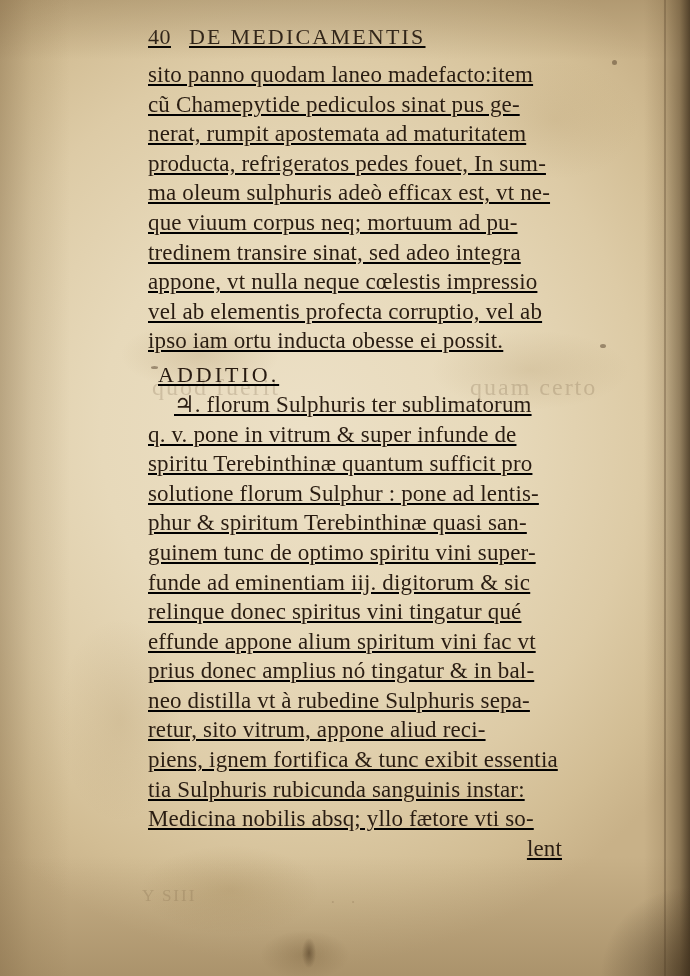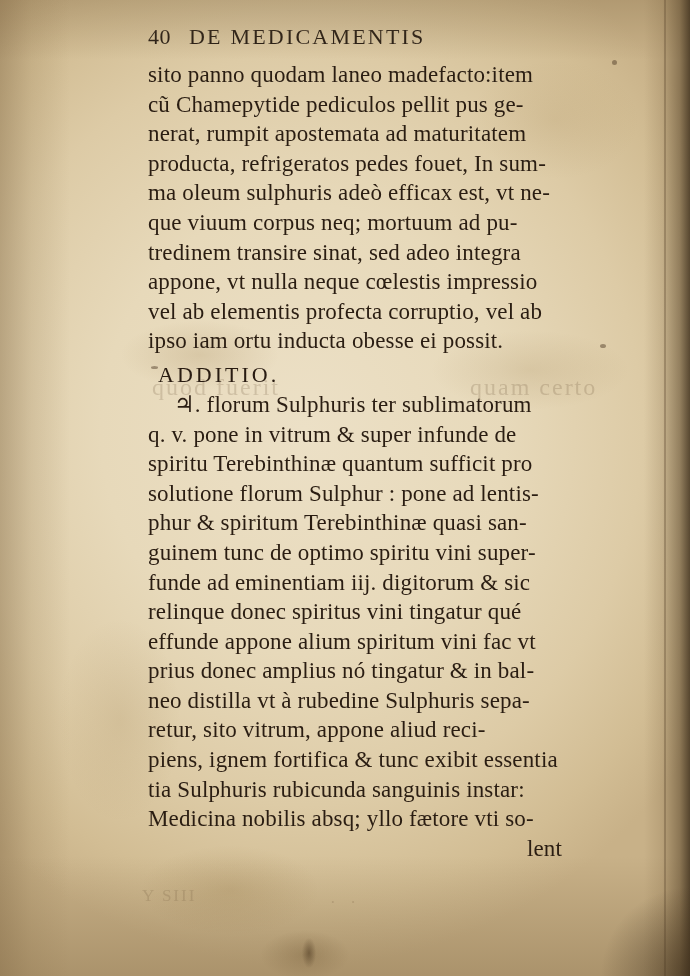--- a/index.html
+++ b/index.html
@@ -72,20 +72,21 @@
   .s3 { left: 140px; top: 845px; width: 180px; height: 90px; background: radial-gradient(ellipse at center, rgba(145,115,65,0.22), rgba(145,115,65,0) 70%); }
   .s4 { left: 470px; top: 60px; width: 170px; height: 120px; background: radial-gradient(ellipse at center, rgba(160,130,80,0.14), rgba(160,130,80,0) 70%); }
   .s5 { left: 60px; top: 620px; width: 120px; height: 200px; background: radial-gradient(ellipse at center, rgba(150,120,72,0.16), rgba(150,120,72,0) 72%); }
   .s6 { left: 260px; top: 930px; width: 90px; height: 50px; background: radial-gradient(ellipse at center, rgba(110,85,50,0.35), rgba(110,85,50,0) 70%); }
 
   #text-block {
     position: absolute;
     left: 148px;
     top: 24px;
     width: 420px;
+    text-decoration: underline;
   }
 
   
   .head-row {
     display: flex;
     align-items: baseline;
     gap: 18px;
     margin-bottom: 10px;
     color: #241a12;
   }
@@ -174,21 +175,21 @@
 
   <div id="text-block">
 
     <div class="head-row">
       <span class="folio">40</span>
       <span class="running-title">DE MEDICAMENTIS</span>
     </div>
 
     <div>
       <div class="body-line">sito panno quodam laneo madefacto:item</div>
-      <div class="body-line">cũ Chamepytide pediculos pellit pus ge-</div>
+      <div class="body-line">cũ Chamepytide pediculos sinat pus ge-</div>
       <div class="body-line">nerat, rumpit apostemata ad maturitatem</div>
       <div class="body-line">producta, refrigeratos pedes fouet, In sum-</div>
       <div class="body-line">ma oleum sulphuris adeò efficax est, vt ne-</div>
       <div class="body-line">que viuum corpus neq; mortuum ad pu-</div>
       <div class="body-line">tredinem transire sinat, sed adeo integra</div>
       <div class="body-line">appone, vt nulla neque cœlestis impressio</div>
       <div class="body-line">vel ab elementis profecta corruptio, vel ab</div>
       <div class="body-line">ipso iam ortu inducta obesse ei possit.</div>
     </div>
 

